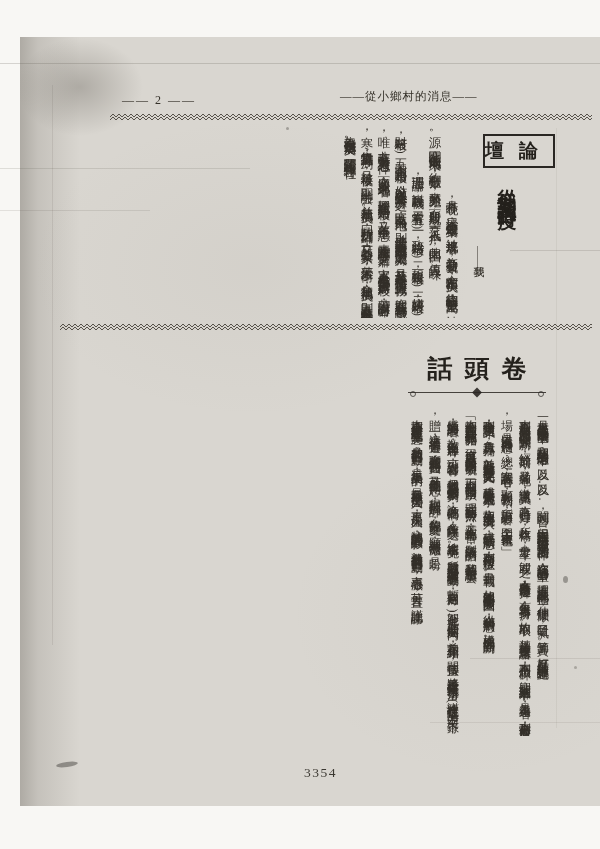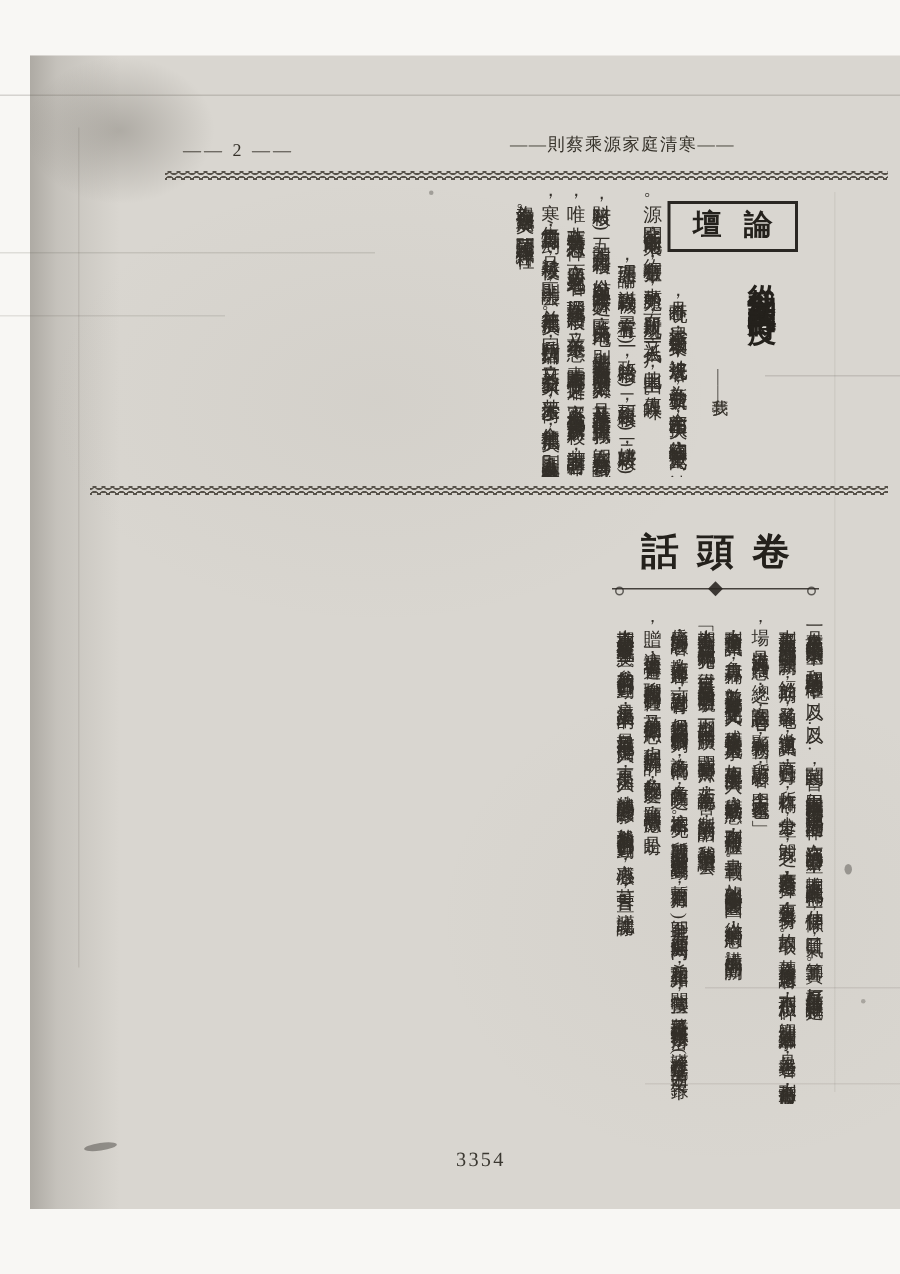--- a/index.html
+++ b/index.html
@@ -20,23 +20,23 @@
   
   .runhead{position:absolute;font-size:12px;letter-spacing:2px;color:#353129;white-space:nowrap;}
   
   .wavy{position:absolute;height:6px;background:
       radial-gradient(6px 6px at 3px 6.5px, rgba(0,0,0,0) 2.1px, #565149 2.1px 3.1px, rgba(0,0,0,0) 3.2px) 0 0/6px 6px repeat-x,
       radial-gradient(6px 6px at 3px -0.5px, rgba(0,0,0,0) 2.1px, #565149 2.1px 3.1px, rgba(0,0,0,0) 3.2px) 3px 0/6px 6px repeat-x;}
   
   .vtext{writing-mode:vertical-rl;text-orientation:mixed;}
   
   .forum{position:absolute;left:60px;top:124px;width:532px;height:200px;}
-  .forum-box{position:absolute;right:60px;top:10px;width:68px;height:30px;border:2px solid #2a2723;
+  .forum-box{position:absolute;right:37px;top:10px;width:68px;height:30px;border:2px solid #2a2723;
              font-size:19px;font-weight:bold;line-height:30px;
-             letter-spacing:15px;padding-left:15px;color:#24211c;}
+             letter-spacing:15px;color:#24211c;}
   .forum-title{position:absolute;right:72px;top:50px;height:150px;font-size:19px;font-weight:bold;
                letter-spacing:3px;color:#24211c;}
   .forum-author{position:absolute;right:106px;top:122px;height:78px;font-size:11px;color:#3a362f;}
   .forum-body{position:absolute;right:132px;top:2px;width:400px;height:192px;overflow:hidden;
               font-size:12.5px;line-height:17px;letter-spacing:1px;color:#332f29;text-align:justify;}
   .forum-body p{margin:0;}
   .forum-body p.ind5{text-indent:64px;}
   .forum-body p.ind3{text-indent:40px;}
   
   .editorial{position:absolute;left:62px;top:352px;width:490px;height:384px;overflow:hidden;
@@ -70,21 +70,21 @@
   <div class="artifact hline" style="left:470px;top:658px;width:130px;opacity:.13;"></div>
   <div class="artifact hline" style="left:430px;top:722px;width:170px;opacity:.11;"></div>
   <div class="artifact vline" style="left:52px;top:85px;height:560px;opacity:.12;"></div>
   <div class="artifact vline" style="left:556px;top:128px;height:600px;opacity:.08;"></div>
   <div class="artifact smudge" style="left:56px;top:762px;width:22px;height:5px;opacity:.45;transform:rotate(-8deg);"></div>
   <div class="artifact smudge" style="left:563px;top:576px;width:5px;height:7px;opacity:.4;"></div>
   <div class="artifact smudge" style="left:574px;top:666px;width:3px;height:3px;opacity:.3;"></div>
   <div class="artifact smudge" style="left:286px;top:127px;width:3px;height:3px;opacity:.35;"></div>
 
   <div class="runhead" style="left:122px;top:93px;">—— 2 ——</div>
-  <div class="runhead" style="left:340px;top:89px;font-size:11.5px;letter-spacing:1px;">——則蔡乘源家庭清寒——</div>
+  <div class="runhead" style="left:340px;top:89px;font-size:11.5px;letter-spacing:1px;">——從小鄉村的消息——</div>
 
   <div class="wavy" style="left:110px;top:114px;width:482px;"></div>
 
   <div class="forum">
     <div class="forum-box">壇論</div>
     <div class="forum-title vtext">從劫案談到「時疫」</div>
     <div class="forum-author vtext">—夢我—</div>
     <div class="forum-body vtext">
       <p class="ind5">本月廿晚，沙尾街發生劫殺案，被洗规者，為新益安號，全部布匹損失，約值國幣數千萬元，被殺者為現任縣參議員蔡乘源。聞匪徒係由內地而來，約有數十猛，來勢頗兇，而所殺所规，又祇一人一戶，此中因由，值人尋味。</p>
       <p class="ind3">憑理而論，謀殺動機，尋常有五：(一)政治暗殺，(二)報復暗殺，(三)姘姨暗殺，(四)謀財暗殺，(五)不明真相暗殺。今姑以名學之除外法分析之：匪既來自內地，則主使者當非與蔡乘源有政治鬥爭之本縣人，且蔡又非在政治上任何重大職務，卽在縣議會為參議，亦不過諾諾惟唯，非有特殊勢力惹人忌憚，而必須置之死地者，揆理應非政治暗殺。又蔡年近不惑，素時未聞有登徒子之癖，定必不為桃色事件被人嫉妒而殺。若謂謀財害命，則蔡乘源家庭清寒，無貴重物品可刦，且被殺後，匪則離去，并無其他損失。同時所刦店鋪，又只新益安一家，若大沙尾街，全無其他損失，則匪之來及其暗殺動機，當為報復宿怨無疑矣。聞沙尾鎮組織一合作社</p>

